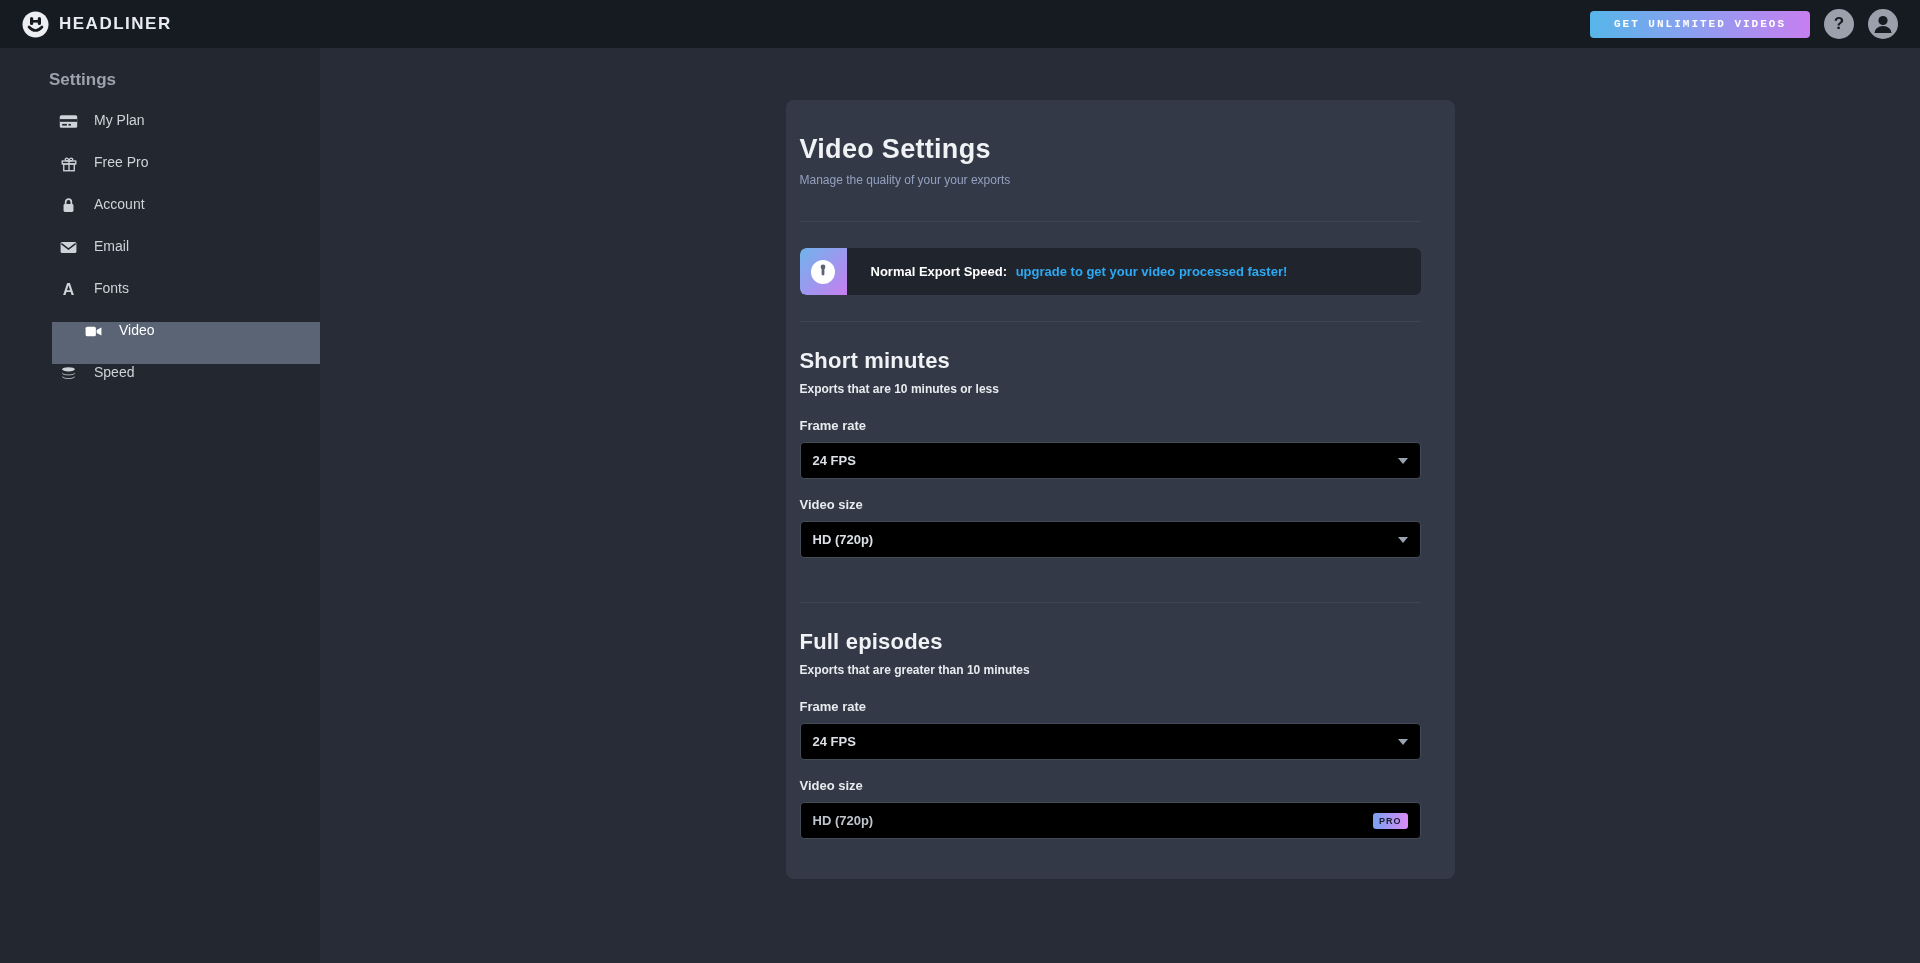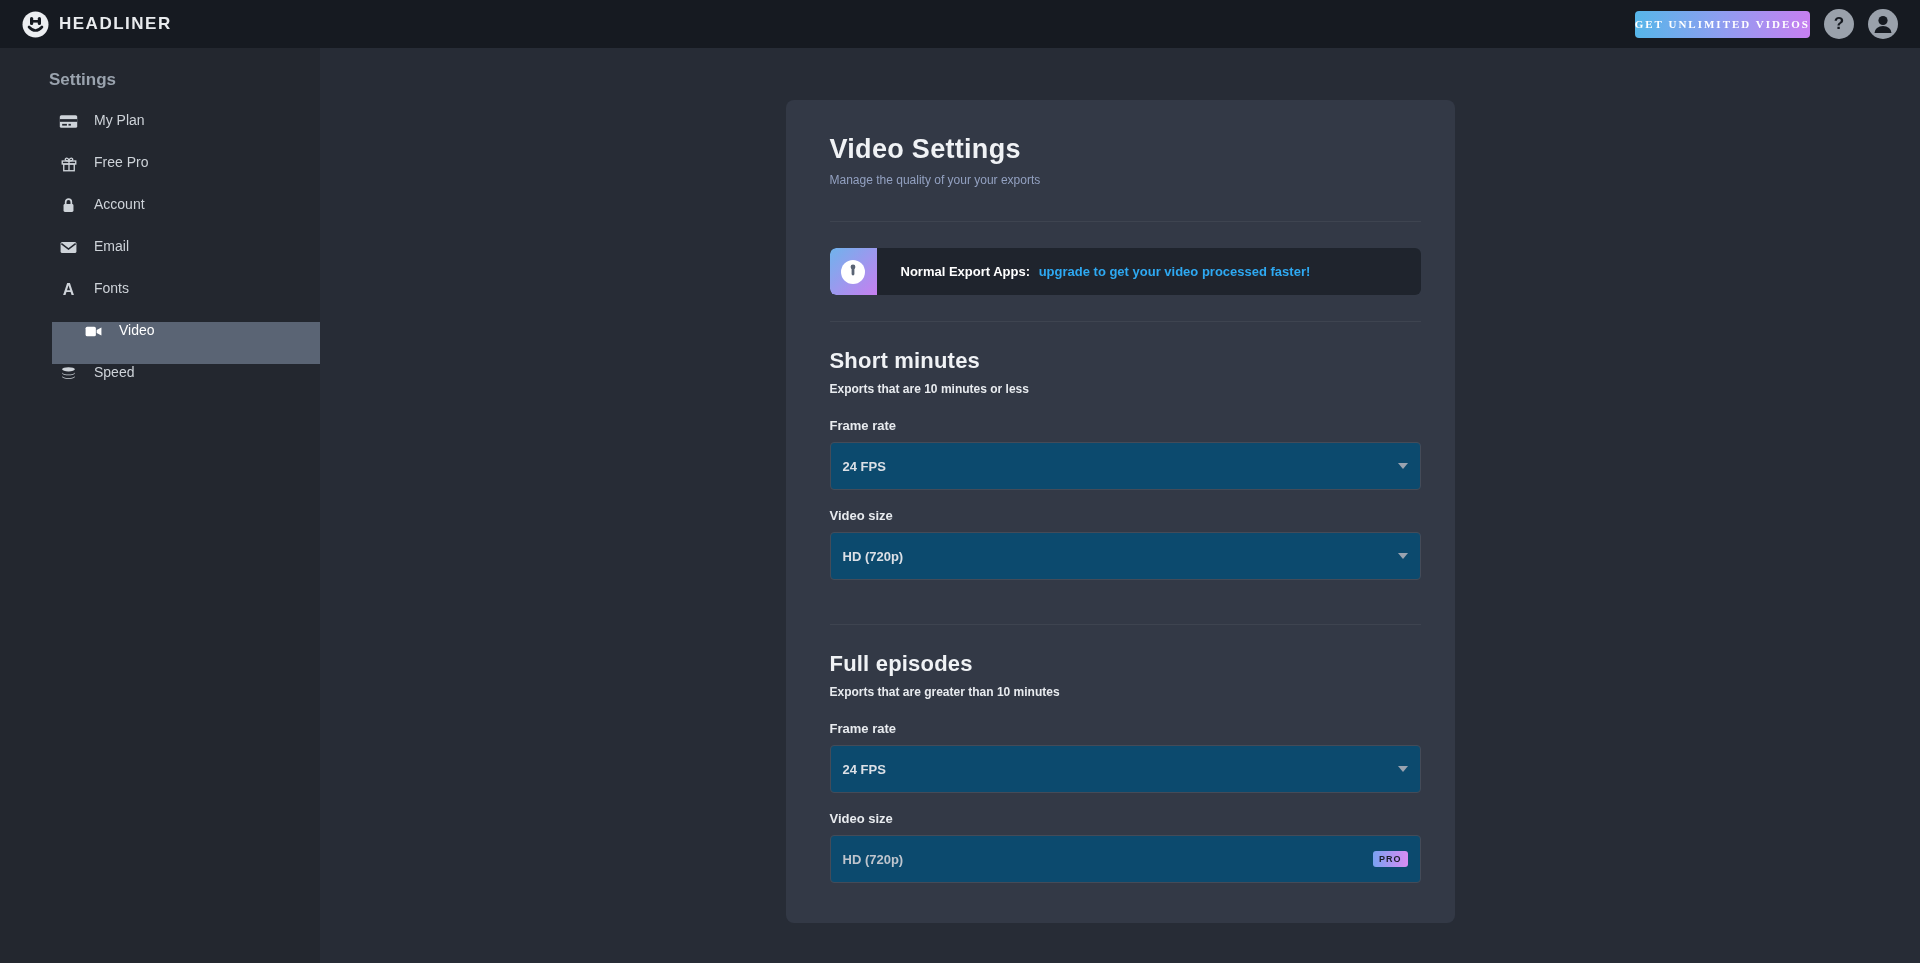--- a/index.html
+++ b/index.html
@@ -6,41 +6,41 @@
   html,body { width:1920px; height:963px; overflow:hidden; }
   body { font-family:"Liberation Sans", sans-serif; background:#272c36; }
 
   
   .topbar { position:absolute; top:0; left:0; width:1920px; height:48px;
     background:#161a21; display:flex; align-items:center; justify-content:space-between;
     padding:0 22px; z-index:10; }
   .brand { display:flex; align-items:center; gap:10px; }
   .brand-name { color:#e9ebee; font-size:17px; font-weight:800; letter-spacing:1.5px; }
   .topbar-right { display:flex; align-items:center; gap:14px; }
-  .cta-btn { height:27px; padding:0 0; border:none; border-radius:4px; cursor:pointer;
+  .cta-btn { height:27px; padding:0 24px; border:none; border-radius:4px; cursor:pointer;
     background:linear-gradient(90deg,#56b6e9,#8f9df0,#c77ff0);
-    color:#ffffff; font-family:Liberation Serif, serif; font-size:11px; font-weight:700; letter-spacing:2px; }
+    color:#ffffff; font-family:Liberation Mono, monospace; font-size:11px; font-weight:700; letter-spacing:2px; }
   .circle-icon { width:30px; height:30px; border-radius:50%; background:#9aa1ab;
     display:flex; align-items:center; justify-content:center; cursor:pointer; }
   .help-glyph { color:#161a21; font-size:17px; font-weight:800; }
 
   
   .sidebar { position:absolute; top:48px; left:0; bottom:0; width:320px; background:#23272f;padding-left:27px; }
   .sidebar-title { color:#9aa3ae; font-size:17px; font-weight:700; padding:22px 0 0 22px; }
   .menu { margin-top:22px; }
   .menu-item { height:42px; display:flex; gap:16px; padding-left:32px;
     color:#ced3d9; font-size:14px; cursor:pointer; }
   .menu-item .mi-icon { width:19px; height:19px; display:flex; align-items:center; justify-content:center; }
   .menu-item.selected { background:#5a6474; color:#ffffff;margin-left:25px; }
   .font-a { font-size:16px; font-weight:700; color:#ced3d9; }
 
   
   .main { position:absolute; top:48px; left:320px; right:0; bottom:0; }
   .card { width:669px; margin:52px auto 4px auto; background:#333946; border-radius:8px;
-    padding:34px 34px 40px 44px; }
+    padding:34px 34px 40px 14px; }
   .h1 { color:#f0f2f5; font-size:27px; font-weight:700; letter-spacing:0.3px; }
   .page-sub { color:#93a1c1; font-size:12px; margin-top:8px; }
   .divider { height:1px; background:#3e4450; border:none; }
   .div-1 { margin-top:34px; }
   .div-2 { margin-top:26px; }
   .div-3 { margin-top:44px; }
 
   .banner { margin-top:26px; height:47px; background:#1f242d; border-radius:6px;
     display:flex; align-items:center; overflow:hidden; }
   .banner-icon { width:47px; height:47px; flex:0 0 47px; border-radius:6px 0 0 6px;
@@ -49,21 +49,21 @@
   .banner-text { margin-left:24px; font-size:13px; }
   .banner-bold { color:#ffffff; font-weight:700; }
   .banner-link { color:#2ea9f2; font-weight:600; margin-left:5px; cursor:pointer; }
 
   .section { margin-top:26px; }
   .h2 { color:#f0f2f5; font-size:22px; font-weight:700; letter-spacing:0.2px; }
   .section-sub { color:#e8ebef; font-size:12px; font-weight:600; margin-top:8px; }
   .field-row { display:flex; gap:18px; margin-top:22px;flex-direction:column; }
   .field { flex:1; }
   .field-label { color:#e8ebef; font-size:13px; font-weight:700; margin-bottom:9px; }
-  .select { height:48px; background:#0c4a6e; border:1px solid #444b58; border-radius:4px;
+  .select { height:37px; background:#000000; border:1px solid #444b58; border-radius:4px;
     display:flex; align-items:center; justify-content:space-between; padding:0 12px; cursor:pointer; }
   .select-value { color:#dce0e6; font-size:13px; font-weight:600; }
   .select-value.dim { color:#bfc5cd; }
   .caret { width:0; height:0; border-left:5px solid transparent; border-right:5px solid transparent;
     border-top:6px solid #9aa3b0; }
   .pro-badge { background:linear-gradient(90deg,#79a1f1,#da8cf3); color:#191e29;
     font-size:9px; font-weight:800; letter-spacing:1px; padding:3px 6px; border-radius:3px; }
 </style>
 </head>
 <body>
@@ -184,21 +184,21 @@
 
     <div class="banner">
       <div class="banner-icon">
         <svg width="28" height="28" viewBox="0 0 28 28">
           <circle cx="14" cy="14" r="12" fill="#ffffff"></circle>
           <rect x="11.6" y="6.5" width="4.8" height="4.8" rx="2.4" fill="#5a6474"></rect>
           <rect x="12.6" y="9" width="2.8" height="8.5" rx="1.4" fill="#5a6474"></rect>
         </svg>
       </div>
       <div class="banner-text">
-        <span class="banner-bold">Normal Export Apps:</span>
+        <span class="banner-bold">Normal Export Speed:</span>
         <span class="banner-link">upgrade to get your video processed faster!</span>
       </div>
     </div>
 
     <hr class="divider div-2">
 
     <div class="section">
       <h2 class="h2">Short minutes</h2>
       <div class="section-sub">Exports that are 10 minutes or less</div>
       <div class="field-row">

